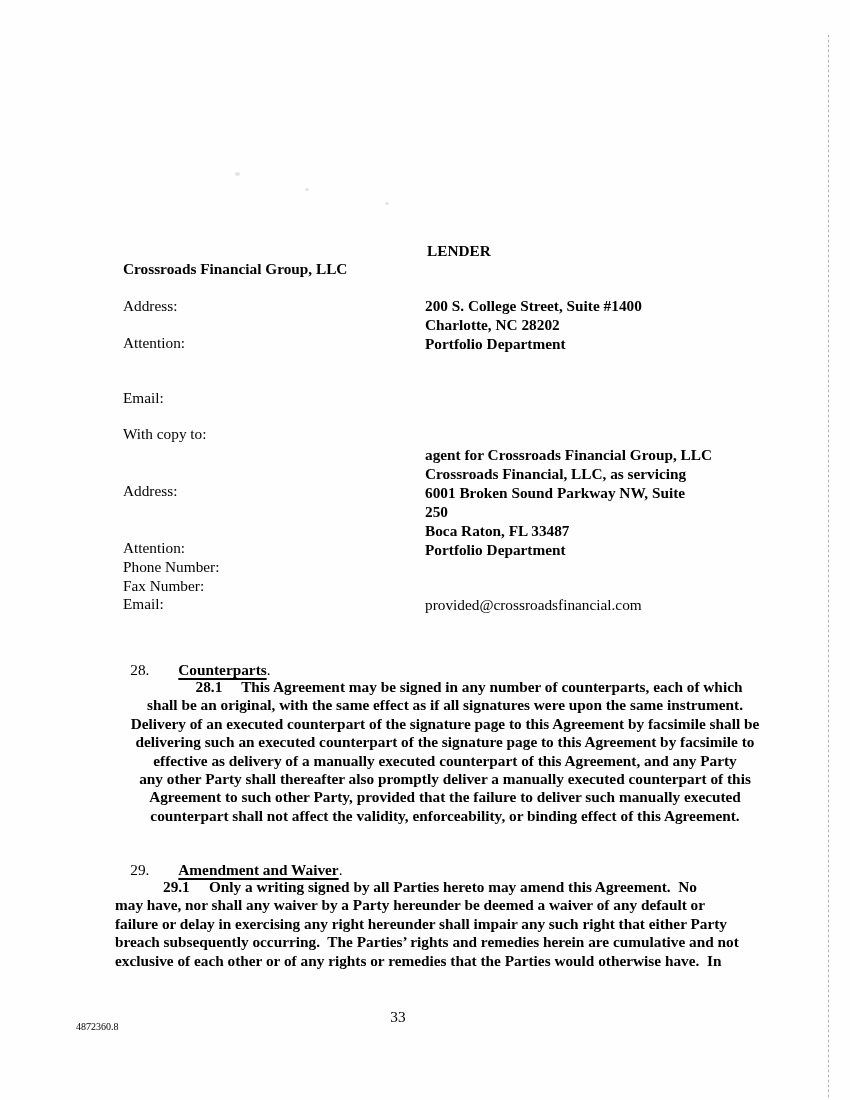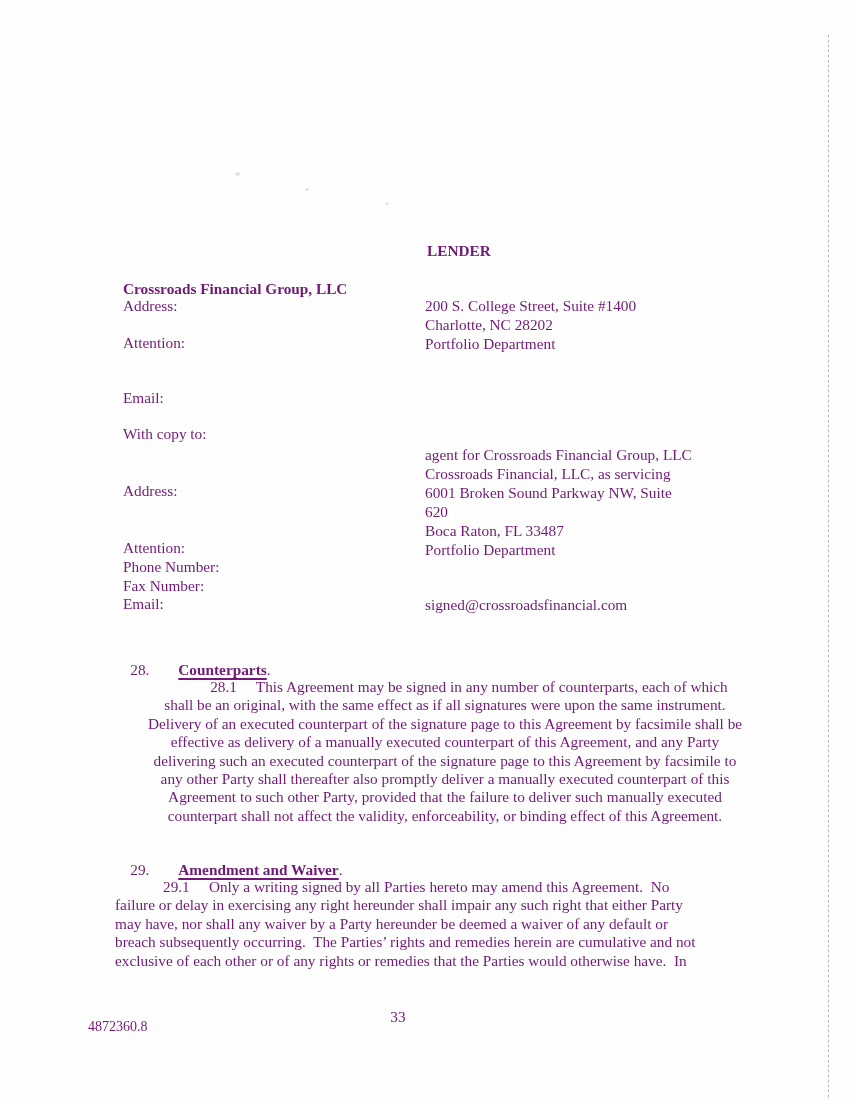--- a/index.html
+++ b/index.html
@@ -7,44 +7,44 @@
     padding: 0;
     background: #ffffff;
   }
   .page {
     position: relative;
     width: 850px;
     height: 1100px;
     background: #fefefe;
     overflow: hidden;
     font-family: "Liberation Serif", "DejaVu Serif", serif;
-    color: #701a75;
+    color: #000000;
     font-size: 15.3px;
     line-height: 19px;
   }
   .abs { position: absolute; white-space: pre; }
 
   
   .lender-heading   { top: 241px; left: 427px; font-weight: 700; }
-  .company-name     { top: 259px; left: 123px; font-weight: 700; margin-top: 20px; }
+  .company-name     { top: 259px; left: 123px; font-weight: 700; }
   .lbl-address1     { top: 296px; left: 123px; }
   .lbl-attention1   { top: 333px; left: 123px; }
   .lbl-email1       { top: 388px; left: 123px; }
   .lbl-withcopy     { top: 424px; left: 123px; }
   .lbl-address2     { top: 481px; left: 123px; }
   .lbl-attention2   { top: 538px; left: 123px; }
   .lbl-phone        { top: 557px; left: 123px; }
   .lbl-fax          { top: 576px; left: 123px; }
   .lbl-email2       { top: 594px; left: 123px; }
 
   .addr-block-1     { top: 296px; left: 425px; }
   .addr-block-2     { top: 445px; left: 425px; }
   .email-value      { top: 595px; left: 425px; }
 
-  .lines div { white-space: pre; }
+  .lines div { white-space: pre; font-weight: bold; }
 
   
   .sec-heading { left: 115px; width: 660px; }
   .sec-28 { top: 641px; }
   .sec-29 { top: 841px; }
   .sec-num { display: inline-block; width: 48px; }
   .sec-title {
     font-weight: 700;
     text-decoration: underline;
     text-decoration-thickness: 1.5px;
@@ -60,21 +60,21 @@
   .para-28-1 { top: 678px; text-align: center; }
   .para-29-1 { top: 878px; }
   .para div:first-child { text-indent: 48px; }
 
   
   .page-number {
     top: 1007px; left: 0; width: 796px;
     text-align: center; white-space: pre;
     position: absolute;
   }
-  .doc-id { top: 1020px; left: 88px; font-size: 14px; line-height: 14px; }
+  .doc-id { top: 1020px; left: 76px; font-size: 10px; line-height: 14px; }
 
   
   .scan-line {
     position: absolute;
     top: 35px;
     left: 828px;
     width: 1px;
     height: 1065px;
     background: repeating-linear-gradient(
       to bottom,
@@ -108,44 +108,44 @@
   <div class="abs lbl-attention1">Attention:</div>
   <div class="abs lbl-email1">Email:</div>
   <div class="abs lbl-withcopy">With copy to:</div>
   <div class="abs lbl-address2">Address:</div>
   <div class="abs lbl-attention2">Attention:</div>
   <div class="abs lbl-phone">Phone Number:</div>
   <div class="abs lbl-fax">Fax Number:</div>
   <div class="abs lbl-email2">Email:</div>
 
   <div class="abs addr-block-1 lines"><div>200 S. College Street, Suite #1400</div><div>Charlotte, NC 28202</div><div>Portfolio Department</div></div>
-  <div class="abs addr-block-2 lines"><div>agent for Crossroads Financial Group, LLC</div><div>Crossroads Financial, LLC, as servicing</div><div>6001 Broken Sound Parkway NW, Suite</div><div>620</div><div>Boca Raton, FL 33487</div><div>Portfolio Department</div></div>
-  <div class="abs email-value">signed@crossroadsfinancial.com</div>
+  <div class="abs addr-block-2 lines"><div>agent for Crossroads Financial Group, LLC</div><div>Crossroads Financial, LLC, as servicing</div><div>6001 Broken Sound Parkway NW, Suite</div><div>250</div><div>Boca Raton, FL 33487</div><div>Portfolio Department</div></div>
+  <div class="abs email-value">provided@crossroadsfinancial.com</div>
 
   <div class="abs sec-heading sec-28">
     <span class="sec-num">28.</span><span class="sec-title">Counterparts</span><span>.</span>
   </div>
   <div class="para para-28-1 lines">
       <div>28.1     This Agreement may be signed in any number of counterparts, each of which</div>
       <div>shall be an original, with the same effect as if all signatures were upon the same instrument.</div>
       <div>Delivery of an executed counterpart of the signature page to this Agreement by facsimile shall be</div>
+      <div>delivering such an executed counterpart of the signature page to this Agreement by facsimile to</div>
       <div>effective as delivery of a manually executed counterpart of this Agreement, and any Party</div>
-      <div>delivering such an executed counterpart of the signature page to this Agreement by facsimile to</div>
       <div>any other Party shall thereafter also promptly deliver a manually executed counterpart of this</div>
       <div>Agreement to such other Party, provided that the failure to deliver such manually executed</div>
       <div>counterpart shall not affect the validity, enforceability, or binding effect of this Agreement.</div>
     </div>
 
   <div class="abs sec-heading sec-29">
     <span class="sec-num">29.</span><span class="sec-title">Amendment and Waiver</span><span>.</span>
   </div>
   <div class="para para-29-1 lines">
       <div>29.1     Only a writing signed by all Parties hereto may amend this Agreement.  No</div>
+      <div>may have, nor shall any waiver by a Party hereunder be deemed a waiver of any default or</div>
       <div>failure or delay in exercising any right hereunder shall impair any such right that either Party</div>
-      <div>may have, nor shall any waiver by a Party hereunder be deemed a waiver of any default or</div>
       <div>breach subsequently occurring.  The Parties’ rights and remedies herein are cumulative and not</div>
       <div>exclusive of each other or of any rights or remedies that the Parties would otherwise have.  In</div>
     </div>
 
   <div class="page-number">33</div>
   <div class="abs doc-id">4872360.8</div>
 
 </div>
 
 </body></html>

